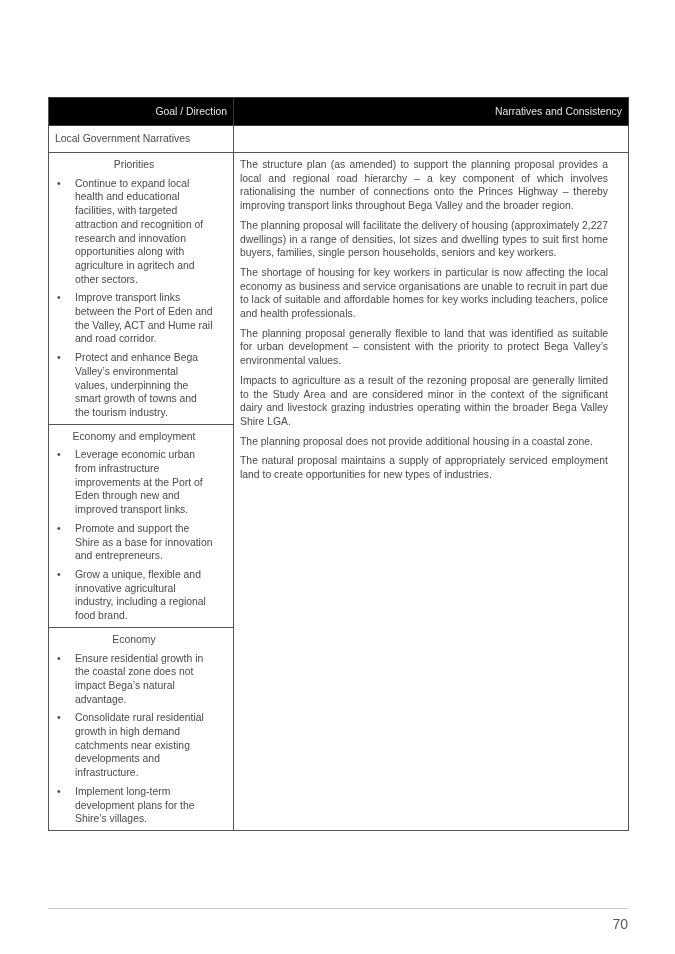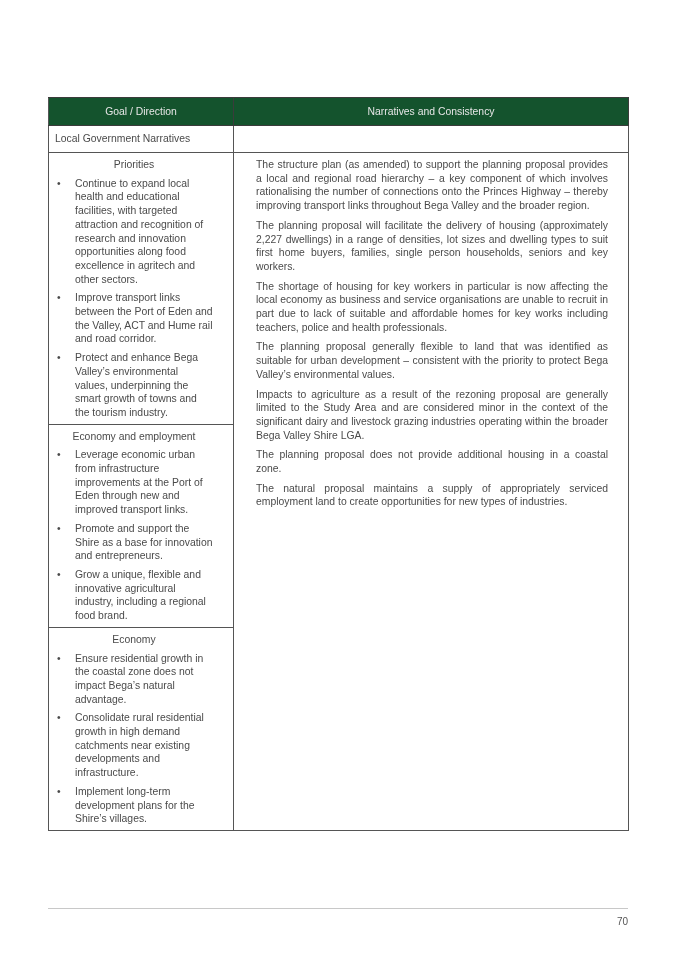--- a/index.html
+++ b/index.html
@@ -1,31 +1,31 @@
 <!DOCTYPE html>
 <html><head>
 <meta charset="utf-8">
 <style>
   html, body { margin: 0; padding: 0; background: #ffffff; }
   body { width: 675px; height: 954px; position: relative; font-family: "Liberation Sans", sans-serif; color: #4a4a4a; }
   .table { position: absolute; left: 48px; top: 97px; width: 580px; border-collapse: collapse; table-layout: fixed; font-size: 10.4px; line-height: 13.7px; }
   .table col.c1 { width: 185px; }
   .table col.c2 { width: 395px; }
-  .table th { background: #14532d; color: #e6e6e6; font-weight: normal; text-align: center; padding: 7px 6px 6px 6px; height: 14px; border: 1px solid #3b3b3b; border-left: 1px solid #555; }
+  .table th { background: #000000; color: #e6e6e6; font-weight: normal; text-align: right; padding: 7px 6px 6px 6px; height: 14px; border: 1px solid #3b3b3b; border-left: 1px solid #555; }
   .table td { border: 1.5px solid #555; vertical-align: top; padding: 5px 20px 4px 6px; }
   .table td.r2 { height: 16px; padding-top: 6px; }
   .section-title { margin: 0 0 5px 0; text-align: center; }
   ul.bullets { list-style: none; margin: 0; padding: 0; }
   ul.bullets li { position: relative; padding-left: 20px; margin-bottom: 5px; }
   ul.bullets li:last-child { margin-bottom: 0; }
   ul.bullets li .dot { position: absolute; left: 2px; top: 0; }
-  td.right p { margin: 0 0 6px 16px; text-align: justify; }
+  td.right p { margin: 0 0 6px 0; text-align: justify; }
   td.right { border-bottom: 1.5px solid #555; }
   .footer-line { position: absolute; left: 48px; width: 580px; top: 908px; height: 1px; background: #c8c8c8; }
-  .page-number { position: absolute; right: 47px; top: 916px; font-size: 10px; color: #555; }
+  .page-number { position: absolute; right: 47px; top: 916px; font-size: 14px; color: #555; }
 </style>
 </head>
 <body>
 
 <table class="table">
   <colgroup>
       <col class="c1">
       <col class="c2">
     </colgroup>
   <thead>
@@ -36,21 +36,21 @@
   </thead>
   <tbody>
     <tr>
       <td class="r2">Local Government Narratives</td>
       <td class="r2"></td>
     </tr>
     <tr>
       <td>
         <div class="section-title">Priorities</div>
         <ul class="bullets">
-          <li><span class="dot">•</span><span>Continue to expand local health and educational facilities, with targeted attraction and recognition of research and innovation opportunities along food excellence in agritech and other sectors.</span></li>
+          <li><span class="dot">•</span><span>Continue to expand local health and educational facilities, with targeted attraction and recognition of research and innovation opportunities along with agriculture in agritech and other sectors.</span></li>
           <li><span class="dot">•</span><span>Improve transport links between the Port of Eden and the Valley, ACT and Hume rail and road corridor.</span></li>
           <li><span class="dot">•</span><span>Protect and enhance Bega Valley’s environmental values, underpinning the smart growth of towns and the tourism industry.</span></li>
         </ul>
       </td>
       <td class="right" rowspan="3">
         <p>The structure plan (as amended) to support the planning proposal provides a local and regional road hierarchy – a key component of which involves rationalising the number of connections onto the Princes Highway – thereby improving transport links throughout Bega Valley and the broader region.</p>
         <p>The planning proposal will facilitate the delivery of housing (approximately 2,227 dwellings) in a range of densities, lot sizes and dwelling types to suit first home buyers, families, single person households, seniors and key workers.</p>
         <p>The shortage of housing for key workers in particular is now affecting the local economy as business and service organisations are unable to recruit in part due to lack of suitable and affordable homes for key works including teachers, police and health professionals.</p>
         <p>The planning proposal generally flexible to land that was identified as suitable for urban development – consistent with the priority to protect Bega Valley’s environmental values.</p>
         <p>Impacts to agriculture as a result of the rezoning proposal are generally limited to the Study Area and are considered minor in the context of the significant dairy and livestock grazing industries operating within the broader Bega Valley Shire LGA.</p>

